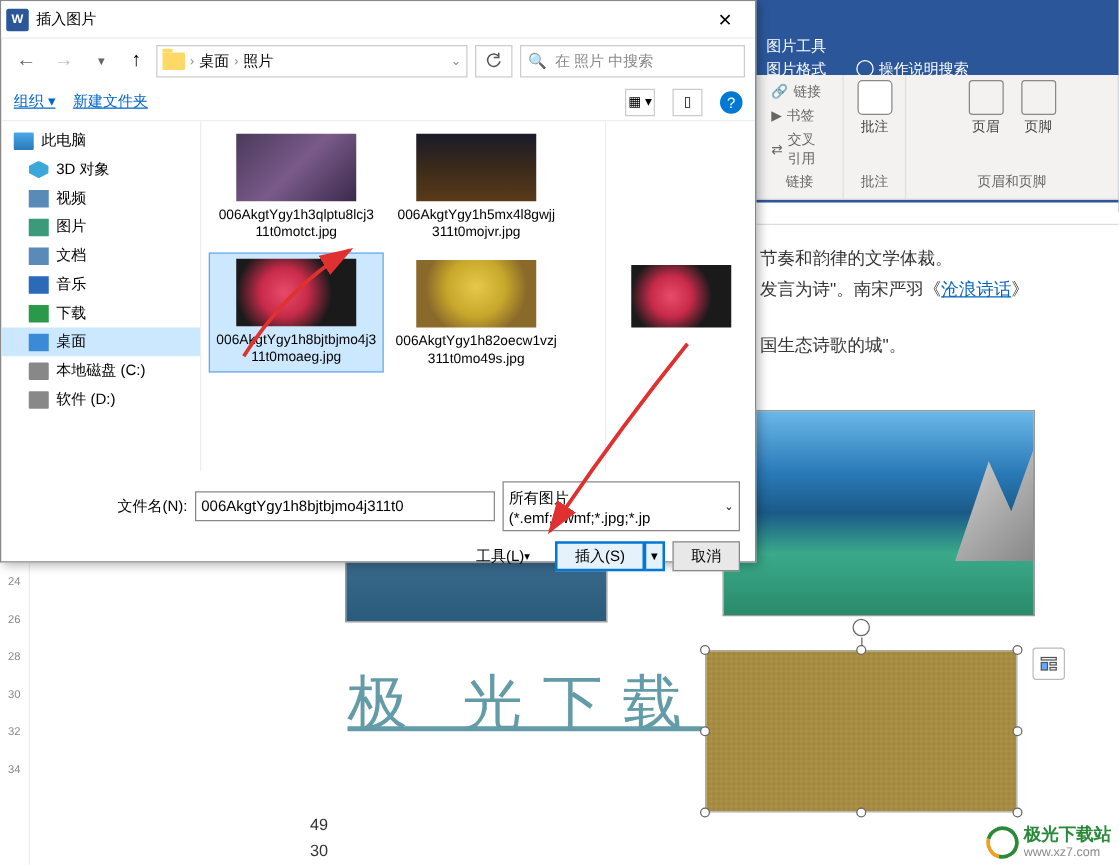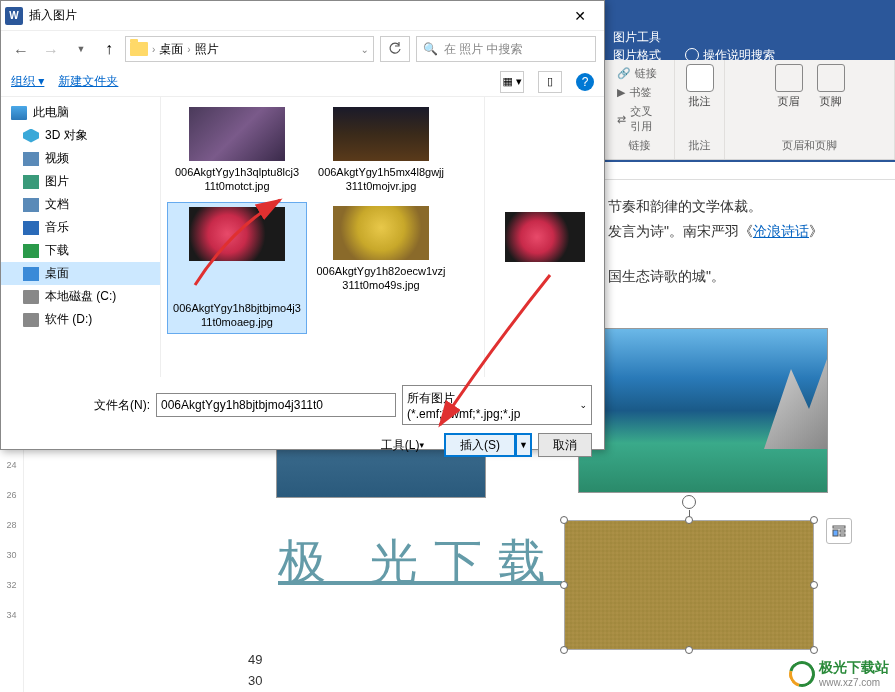--- a/index.html
+++ b/index.html
@@ -74,23 +74,23 @@
 .ic-pc { background: linear-gradient(#4aa8e8, #2a78b8); border-radius: 1px; }
 .ic-3d { background: #3aa8d8; clip-path: polygon(50% 0, 100% 30%, 100% 70%, 50% 100%, 0 70%, 0 30%); }
 .ic-video { background: #5a8ab8; }
 .ic-image { background: #3a9a7a; }
 .ic-doc { background: #5a8ab8; }
 .ic-download { background: #2a9a4a; }
 .ic-music { background: #2a6ab8; }
 .ic-desktop { background: #3a8ad8; }
 .ic-disk { background: #888; border-radius: 1px; }
 
-.file-grid { flex: 1; display: flex; flex-wrap: wrap; align-content: flex-start; padding: 6px; gap: 4px; overflow: hidden; }
+.file-grid { flex: 1; display: flex; flex-wrap: wrap; align-content: flex-start; padding: 6px; gap: 4px; overflow: hidden; align-items: flex-end; }
 .file-item { width: 140px; display: flex; flex-direction: column; align-items: center; padding: 4px; font-size: 11px; text-align: center; }
-.file-item.selected { background: #cce8ff; border: 1px solid #66aaee; gap: 36px; }
+.file-item.selected { background: #cce8ff; border: 1px solid #66aaee; }
 .thumb { width: 96px; height: 54px; margin-bottom: 4px; }
 .thumb.t1 { background: linear-gradient(135deg, #4a3a5a, #7a5a8a, #3a2a4a); }
 .thumb.t2 { background: linear-gradient(180deg, #1a1a2a 0%, #3a2a1a 50%, #5a3a1a 100%); }
 .thumb.t3 { background: radial-gradient(circle at 40% 50%, #e84a6a 0%, #c82a4a 30%, #1a1a1a 60%); }
 .thumb.t4 { background: radial-gradient(circle at 50% 40%, #e8c84a 0%, #c8a82a 40%, #8a6a2a 70%); }
 .fname { word-break: break-all; line-height: 1.3; max-width: 130px; }
 
 .preview-pane { width: 120px; display: flex; align-items: center; justify-content: center; border-left: 1px solid #eee; }
 .preview-thumb { width: 80px; height: 50px; background: radial-gradient(circle at 40% 50%, #e84a6a 0%, #c82a4a 30%, #1a1a1a 60%); }
 

